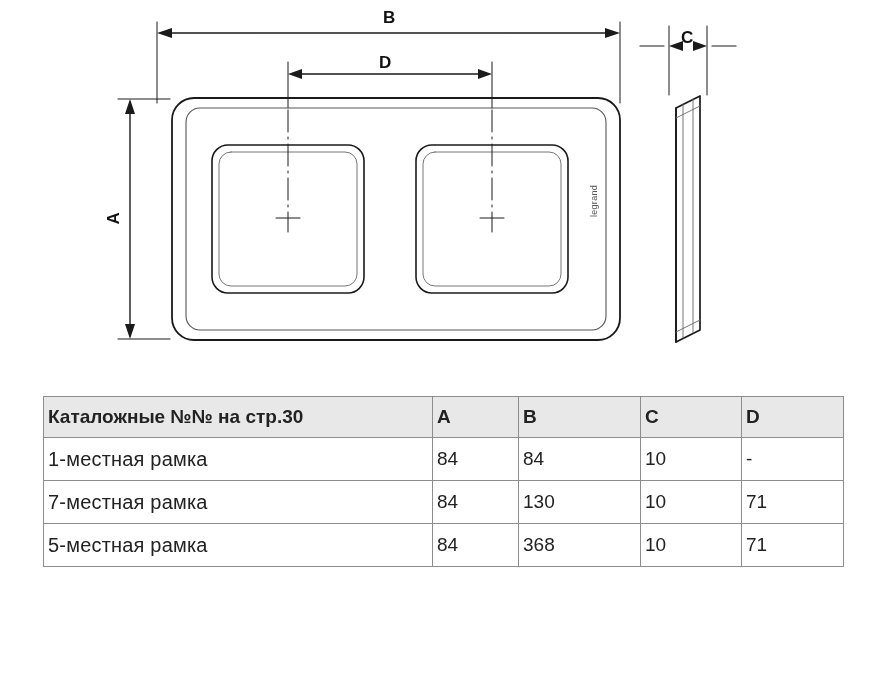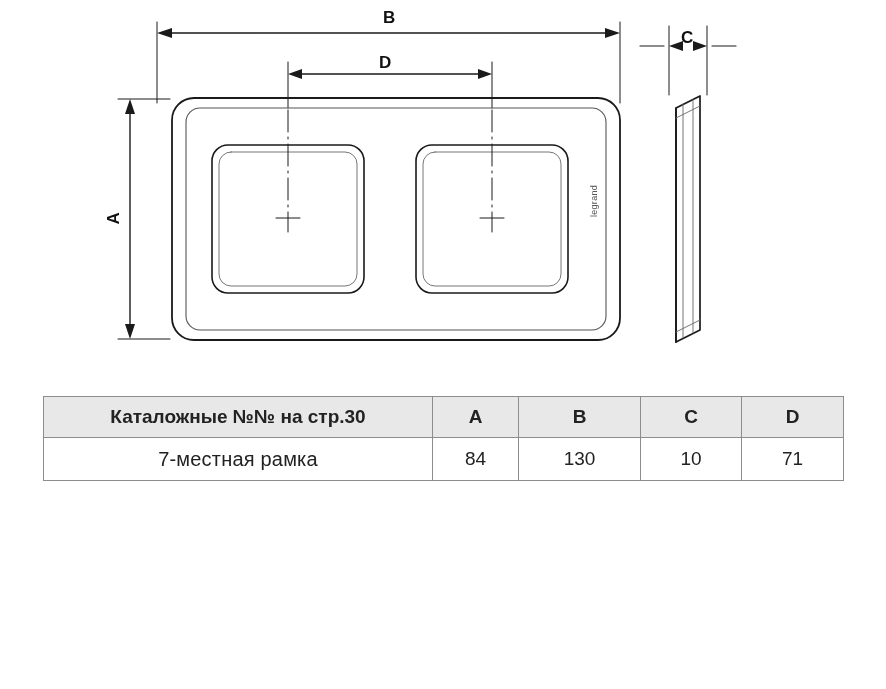--- a/index.html
+++ b/index.html
@@ -56,21 +56,21 @@
   #spec-table {
     position: absolute;
     left: 43px;
     top: 396px;
     border-collapse: collapse;
     width: 800px;
     table-layout: fixed;
   }
   #spec-table th, #spec-table td {
     border: 1px solid #8d8d8d;
-    text-align: center;
+    text-align: left;
     font-family: "Liberation Sans", sans-serif;
     font-size: 19px;
     font-weight: 400;
     color: #222;
     height: 42px;
     padding: 0 4px;
   }
   #spec-table thead th {
     background: #e8e8e8;
     font-weight: 700;
@@ -171,22 +171,36 @@
       <tr>
         <th class="name-col">Каталожные №№ на стр.30</th>
         <th>A</th>
         <th>B</th>
         <th>C</th>
         <th>D</th>
       </tr>
     </thead>
     <tbody>
       <tr>
+        <td class="name-cell">1-местная рамка</td>
+        <td>84</td>
+        <td>84</td>
+        <td>10</td>
+        <td>-</td>
+      </tr>
+      <tr>
         <td class="name-cell">7-местная рамка</td>
         <td>84</td>
         <td>130</td>
         <td>10</td>
         <td>71</td>
       </tr>
+      <tr>
+        <td class="name-cell">5-местная рамка</td>
+        <td>84</td>
+        <td>368</td>
+        <td>10</td>
+        <td>71</td>
+      </tr>
     </tbody>
   </table>
 
 </div>
 
 </body></html>

